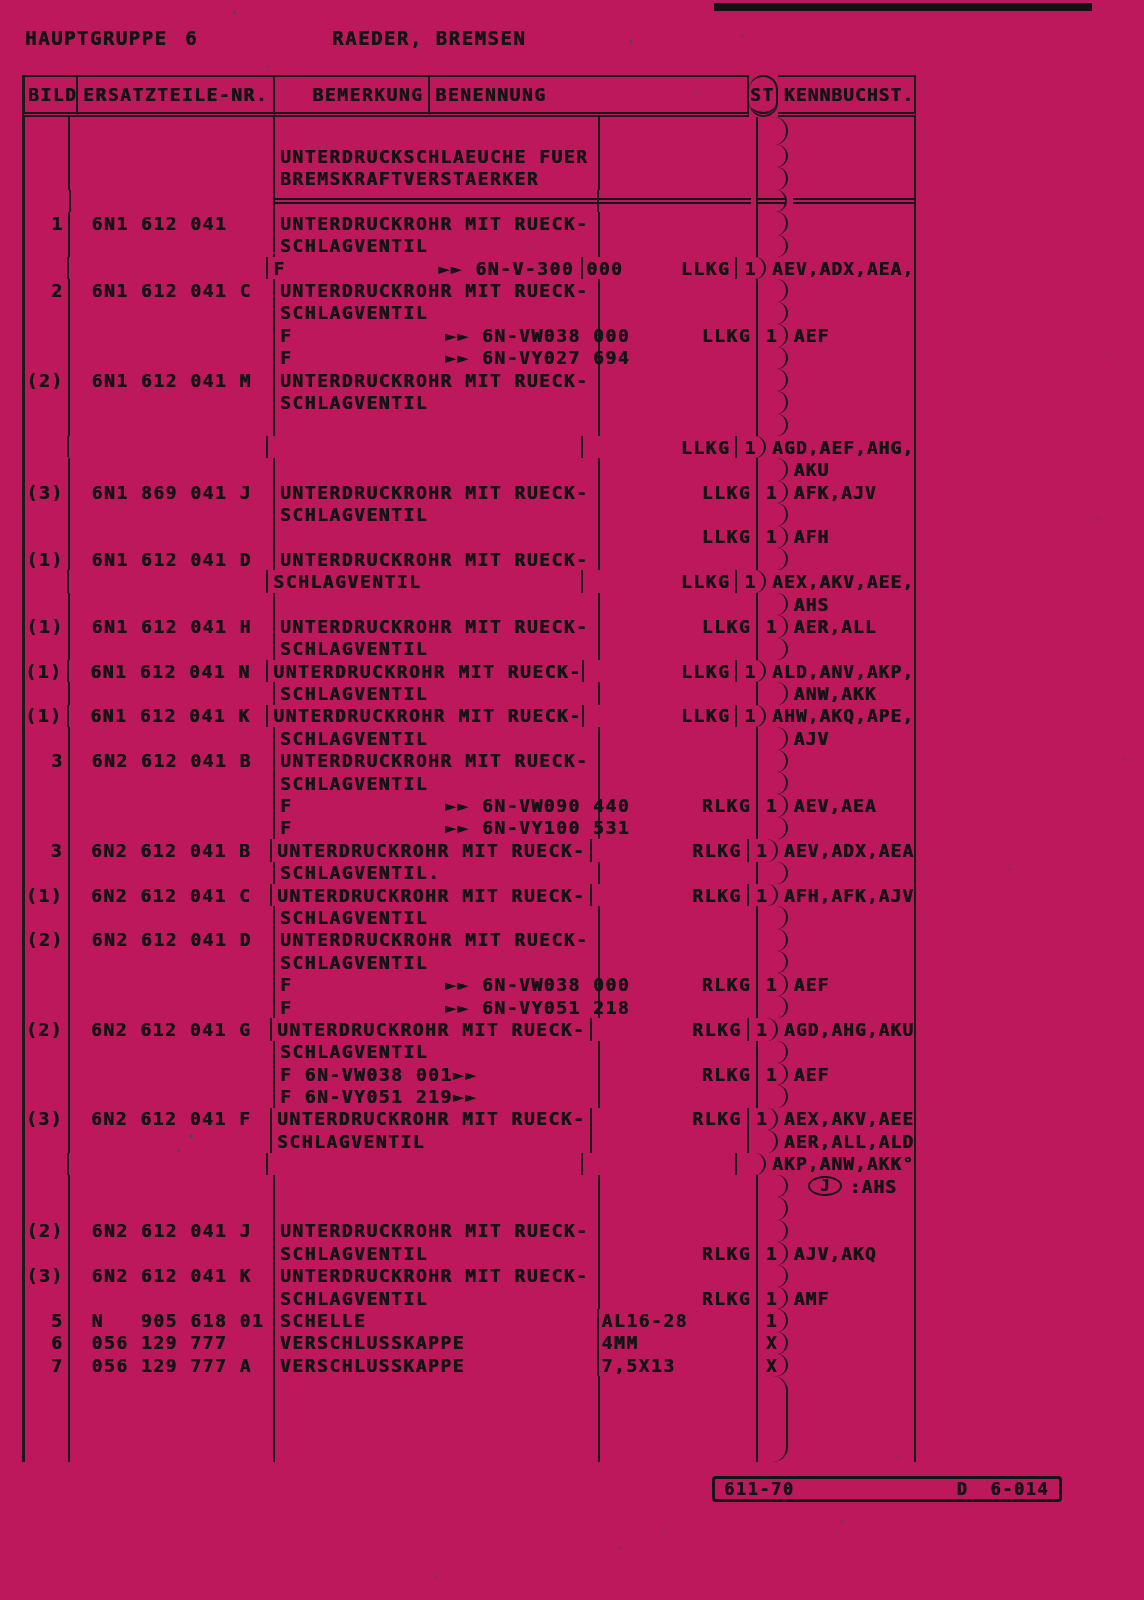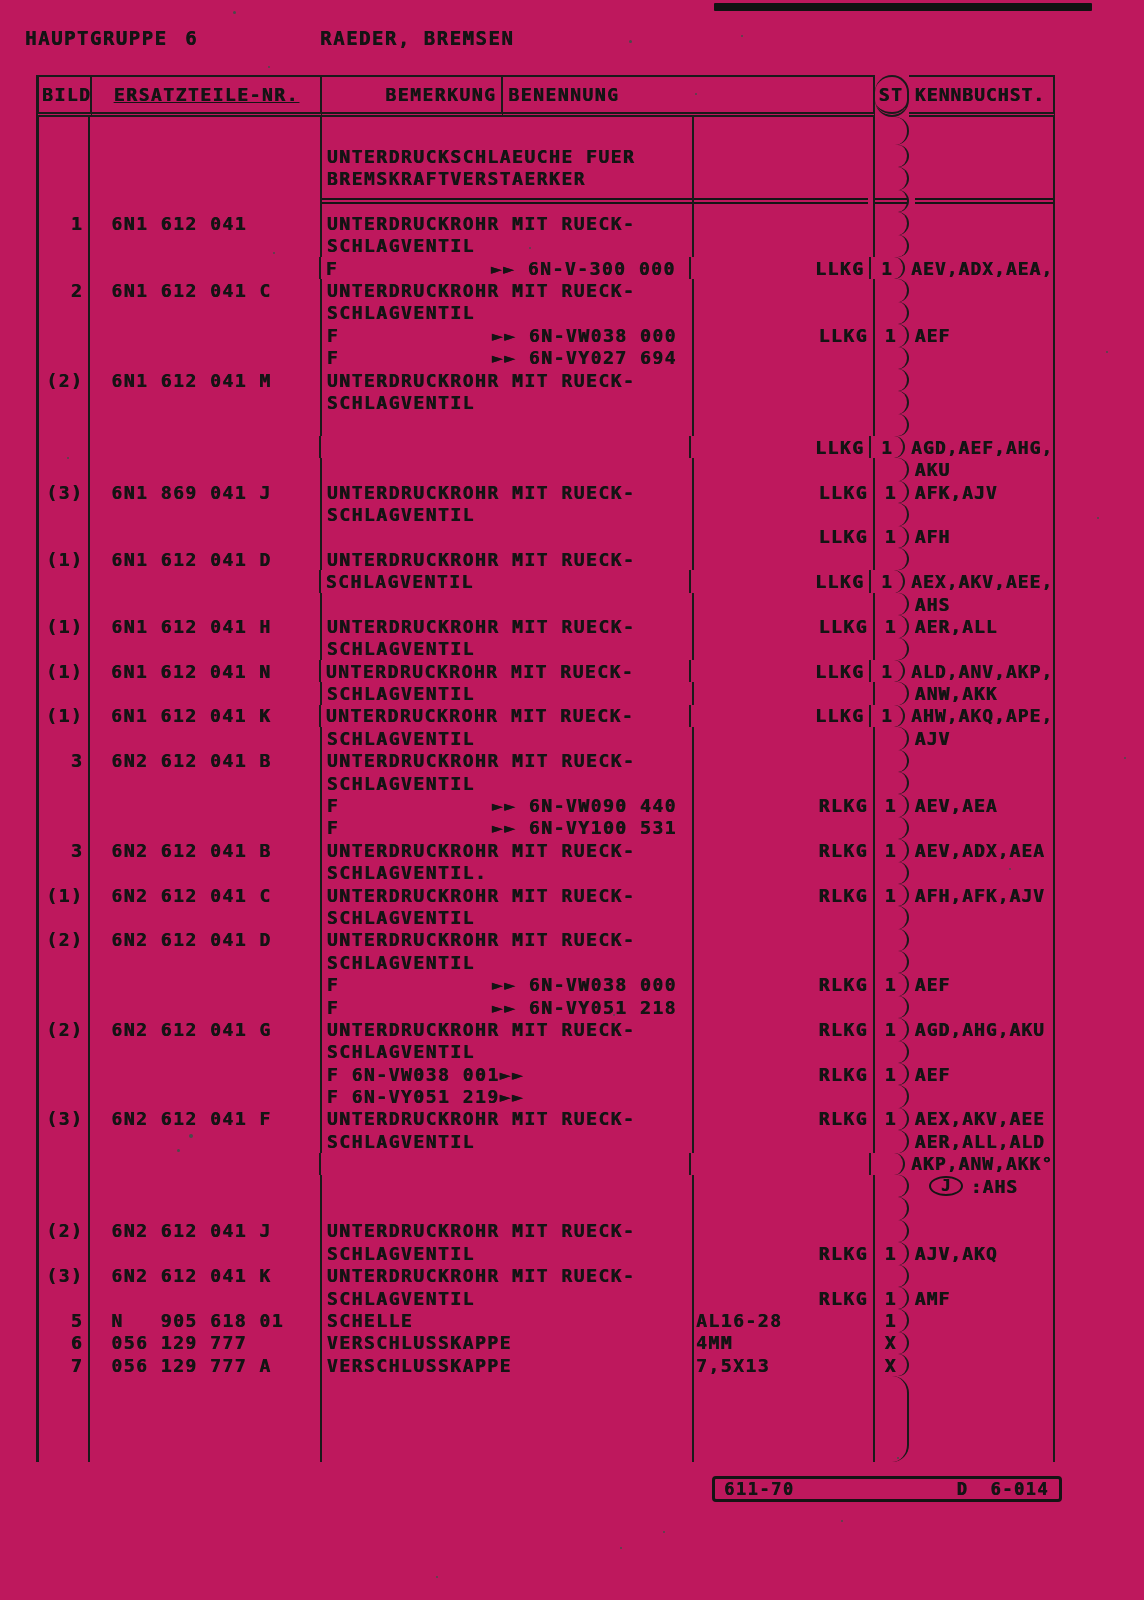--- a/index.html
+++ b/index.html
@@ -11,43 +11,43 @@
     font-weight:bold;
     color:#141414;
     overflow:hidden;
   }
   .txt{ text-shadow:0.6px 0 0 currentColor; letter-spacing:1.5px; }
 
   
   #page-header span{position:absolute;top:27px;font-size:19px;white-space:pre;}
   #hdr-left{left:25px;}
   #hdr-num{left:185px;}
-  #hdr-right{left:320px;}
+  #hdr-right{left:332px;}
 
   
   #top-bar{position:absolute;left:714px;top:3px;width:378px;height:8px;background:#121212;border-radius:1px;}
 
   
-  #parts-table{position:absolute;left:36px;top:75px;width:1019px;}
+  #parts-table{position:absolute;left:22px;top:75px;width:894px;}
   .line{display:flex;height:22.4px;align-items:flex-end;font-size:18px;}
   .c{box-sizing:border-box;height:100%;border-right:2px solid #1a1a1a;display:flex;align-items:center;overflow:visible;white-space:pre;}
   .c1{width:56px;border-left:3px solid #1a1a1a;justify-content:flex-end;padding-right:5px;}
   .c2{width:240px;padding-left:21px;}
   .c3{width:387px;padding-left:5px;position:relative;}
   .c4{width:188px;justify-content:flex-end;padding-right:5px;}
   .c4.left{justify-content:flex-start;padding-left:2px;}
   .c5{width:35px;justify-content:center;border-radius:17px;}
   .c6{width:152px;padding-left:6px;letter-spacing:1px;}
   .tab{position:absolute;left:170px;top:0;height:100%;display:flex;align-items:center;}
 
   
   #thead .c{border-top:2px solid #1a1a1a;border-bottom:5px double #1a1a1a;height:42px;font-size:18px;}
   #thead{display:flex;height:42px;align-items:center;}
   #thead .c1{justify-content:flex-start;padding-left:3px;}
-  #thead .c2{justify-content:center;padding-left:0;text-decoration:underline;}
+  #thead .c2{justify-content:center;padding-left:0;}
 
   #tbody{padding-top:0;}
   #tbody .spacer{height:28px;display:flex;}
   .rulebar{width:100%;height:6px;border-top:2px solid #151515;border-bottom:2px solid #151515;box-sizing:border-box;}
   .circle{display:inline-flex;align-items:center;justify-content:center;
     border:2px solid #151515;border-radius:50%;width:30px;height:16px;
     font-size:15px;margin-left:14px;margin-right:8px;letter-spacing:0;}
 
   
   #footer-box{position:absolute;left:712px;top:1476px;width:350px;height:26px;

